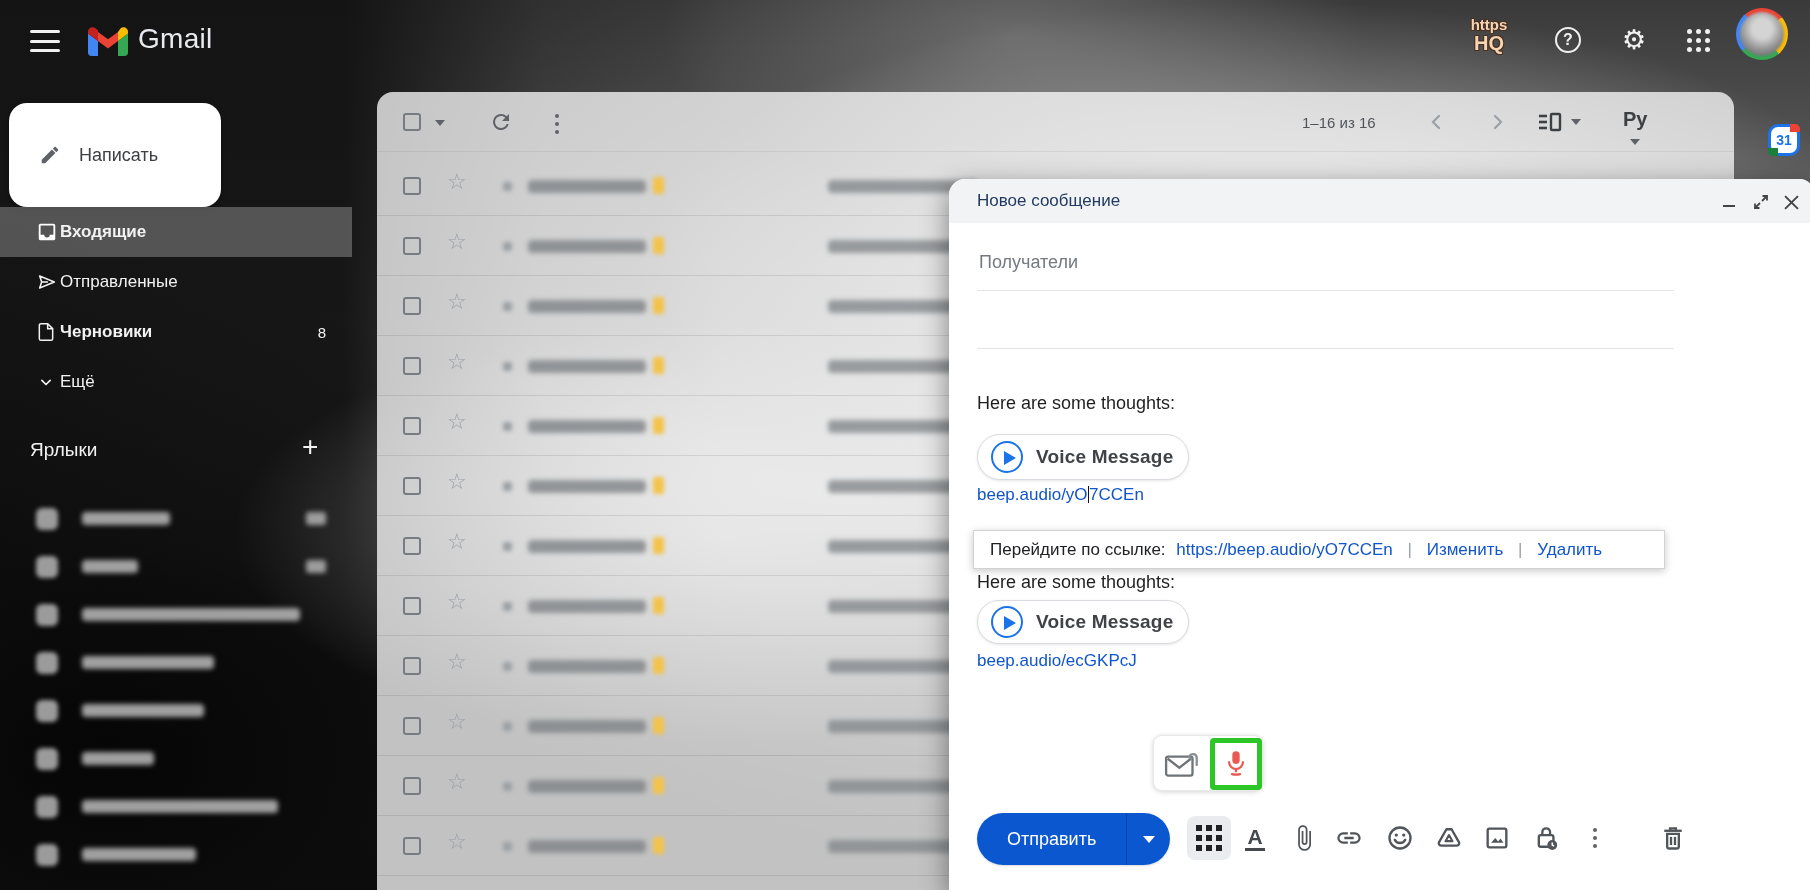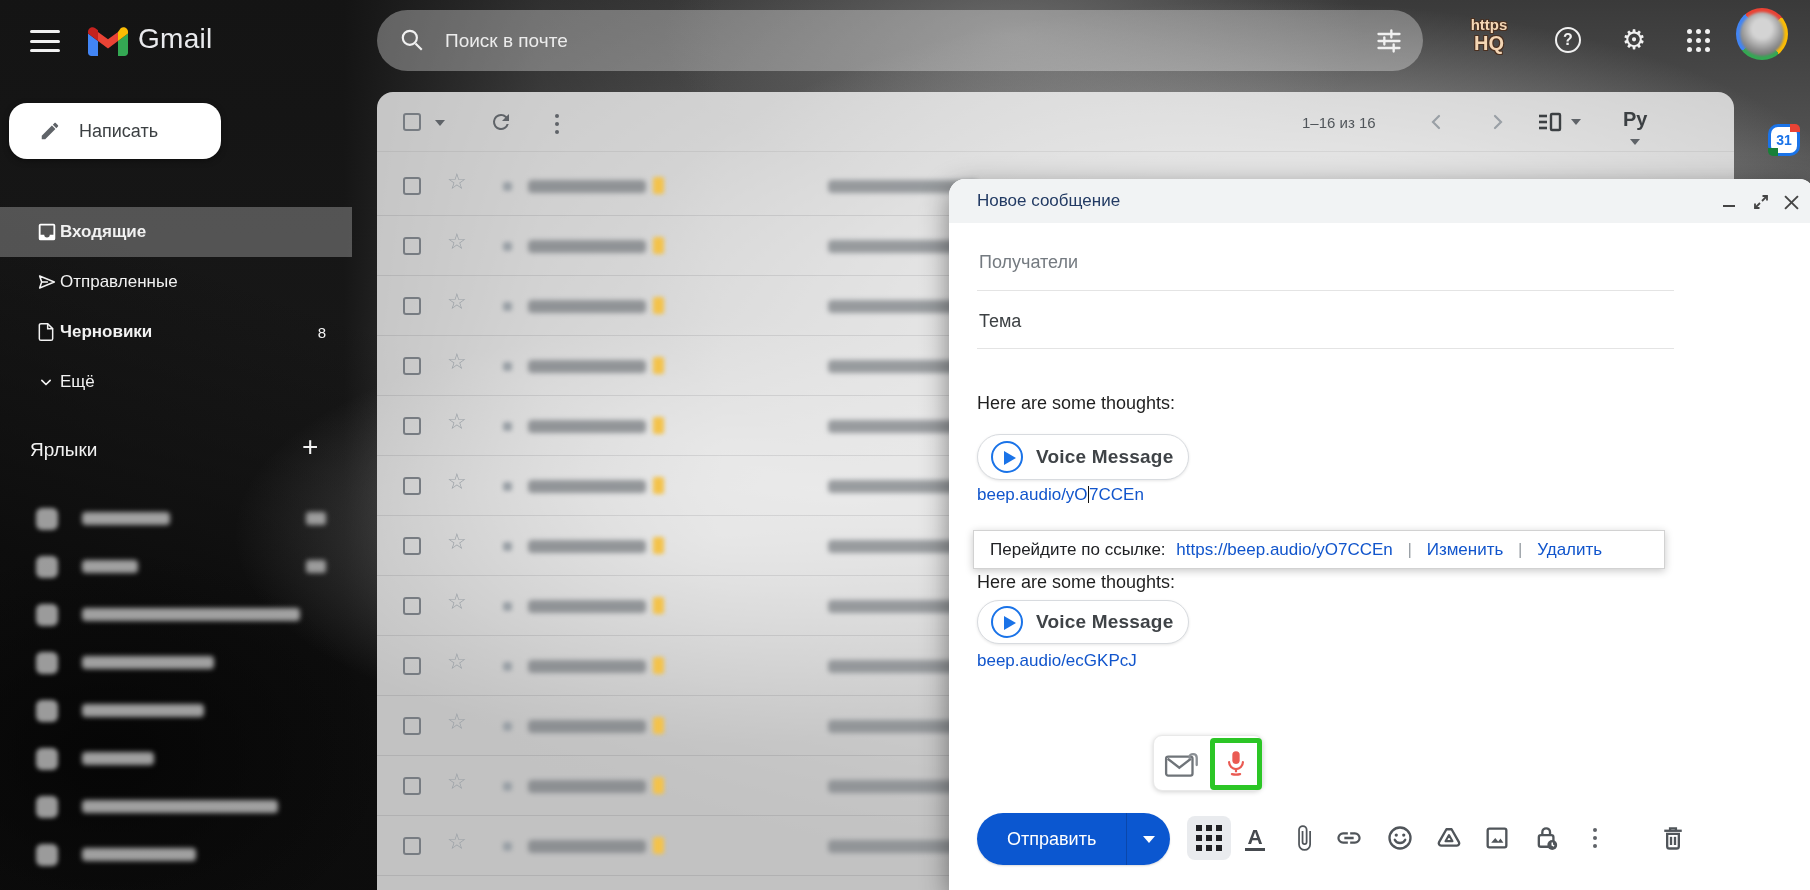--- a/index.html
+++ b/index.html
@@ -33,21 +33,21 @@
   .tb-icon{position:absolute;top:22px;width:36px;height:36px;display:flex;align-items:center;justify-content:center;cursor:pointer;}
   .help-circle{width:26px;height:26px;border:2.4px solid #f1f1f1;border-radius:50%;display:flex;align-items:center;justify-content:center;color:#f1f1f1;font-size:16px;font-weight:bold;}
   .gear-glyph{font-size:27px;color:#f1f1f1;line-height:1;}
   .apps-grid{display:grid;grid-template-columns:repeat(3,5px);grid-template-rows:repeat(3,5px);gap:4px;}
   .apps-grid i{width:5px;height:5px;background:#f1f1f1;border-radius:50%;}
   .avatar{position:absolute;left:1736px;top:8px;width:52px;height:52px;border-radius:50%;cursor:pointer;
     background:conic-gradient(from -40deg,#ea4335 0 90deg,#fbbc05 90deg 180deg,#34a853 180deg 270deg,#4285f4 270deg 360deg);}
   .avatar-img{position:absolute;inset:4px;border-radius:50%;background:radial-gradient(circle at 50% 38%,#d4d4d4 0 28%,#8f8f8f 62%,#4f4f4f 100%);filter:blur(1px);}
   
   .sidebar{position:absolute;left:0;top:81px;width:352px;height:809px;}
-  .compose-btn{position:absolute;left:9px;top:22px;width:212px;height:56px;background:#fff;border-radius:18px;
+  .compose-btn{position:absolute;left:9px;top:22px;width:212px;height:104px;background:#fff;border-radius:18px;
     box-shadow:0 2px 6px rgba(0,0,0,.35);display:flex;align-items:center;cursor:pointer;}
   .compose-btn svg{margin-left:30px;}
   .compose-btn span{margin-left:18px;font-size:18px;color:#3c4043;font-weight:500;}
   .nav{position:absolute;left:0;top:126px;width:352px;}
   .nav-item{position:relative;height:50px;display:flex;align-items:center;cursor:pointer;color:#f2f2f2;font-size:17px;}
   .nav-item .nicon{width:24px;margin-left:36px;display:flex;}
   .nav-item .nlabel{}
   .nav-item.active{background:rgba(160,160,160,.45);}
   .nav-item.active .nlabel{font-weight:700;}
   .nav-item .ncount{position:absolute;right:26px;font-size:15px;color:#f2f2f2;}
@@ -162,35 +162,20 @@
       </div>
     <svg class="gmail-logo" viewBox="0 0 48 36">
       <path fill="#4285F4" d="M4 36h8V18L0 9v23c0 2.2 1.8 4 4 4z"></path>
       <path fill="#34A853" d="M36 36h8c2.2 0 4-1.8 4-4V9L36 18v18z"></path>
       <path fill="#FBBC04" d="M36 18l12-9V7c0-4.5-5.2-7.1-8.8-4.4L36 7.3V18z"></path>
       <path fill="#EA4335" d="M12 18V7.3L24 16 36 7.3V18L24 27 12 18z"></path>
       <path fill="#C5221F" d="M12 7.3V18L0 9V7c0-4.5 5.2-7.1 8.8-4.4l3.2 2.4z"></path>
     </svg>
     <div class="gmail-word">Gmail</div>
 
-    <div class="search">
-      <svg class="search-icon" viewBox="0 0 24 24" fill="none" stroke="#f1f1f1" stroke-width="2">
-        <circle cx="10" cy="10" r="6.5"></circle>
-          <line x1="15.2" y1="15.2" x2="21" y2="21"></line>
-      </svg>
-      <input class="search-input" readonly="" placeholder="Поиск в почте" style="">
-      <svg class="tune-btn" viewBox="0 0 24 24" fill="none" stroke="#f1f1f1" stroke-width="2" stroke-linecap="round">
-        <line x1="3" y1="6" x2="21" y2="6"></line>
-          <line x1="14" y1="3" x2="14" y2="9"></line>
-        <line x1="3" y1="12" x2="21" y2="12"></line>
-          <line x1="8" y1="9" x2="8" y2="15"></line>
-        <line x1="3" y1="18" x2="21" y2="18"></line>
-          <line x1="16" y1="15" x2="16" y2="21"></line>
-      </svg>
-    </div>
 
     <div class="cloudhq">
       <span class="l1">https</span>
       <span class="l2">HQ</span>
     </div>
     <div class="tb-icon" style="left:1550px;">
       <div class="help-circle">
           <span>?</span>
         </div>
     </div>
@@ -480,21 +465,20 @@
       <span class="cmp-ctrl ctrl-close">
         <svg width="15" height="15" viewBox="0 0 14 14" stroke="#444" stroke-width="1.8">
             <line x1="1" y1="1" x2="13" y2="13"></line>
             <line x1="13" y1="1" x2="1" y2="13"></line>
           </svg>
       </span>
     </div>
 
     <input class="cmp-field fld-to" readonly="" placeholder="Получатели" style="">
     <div class="cmp-div div1"></div>
-    <input class="cmp-field fld-subj" readonly="" placeholder="Тема" style="">
     <div class="cmp-div div2"></div>
 
     <div class="cmp-para para1">Here are some thoughts:</div>
 
     <div class="voice-pill vp1">
       <span class="play-circle"></span>
       <b>Voice Message</b>
     </div>
     <div class="voice-link vl1"><span>beep.audio/yO</span><span class="cursor-bar"></span><span>7CCEn</span></div>
 

